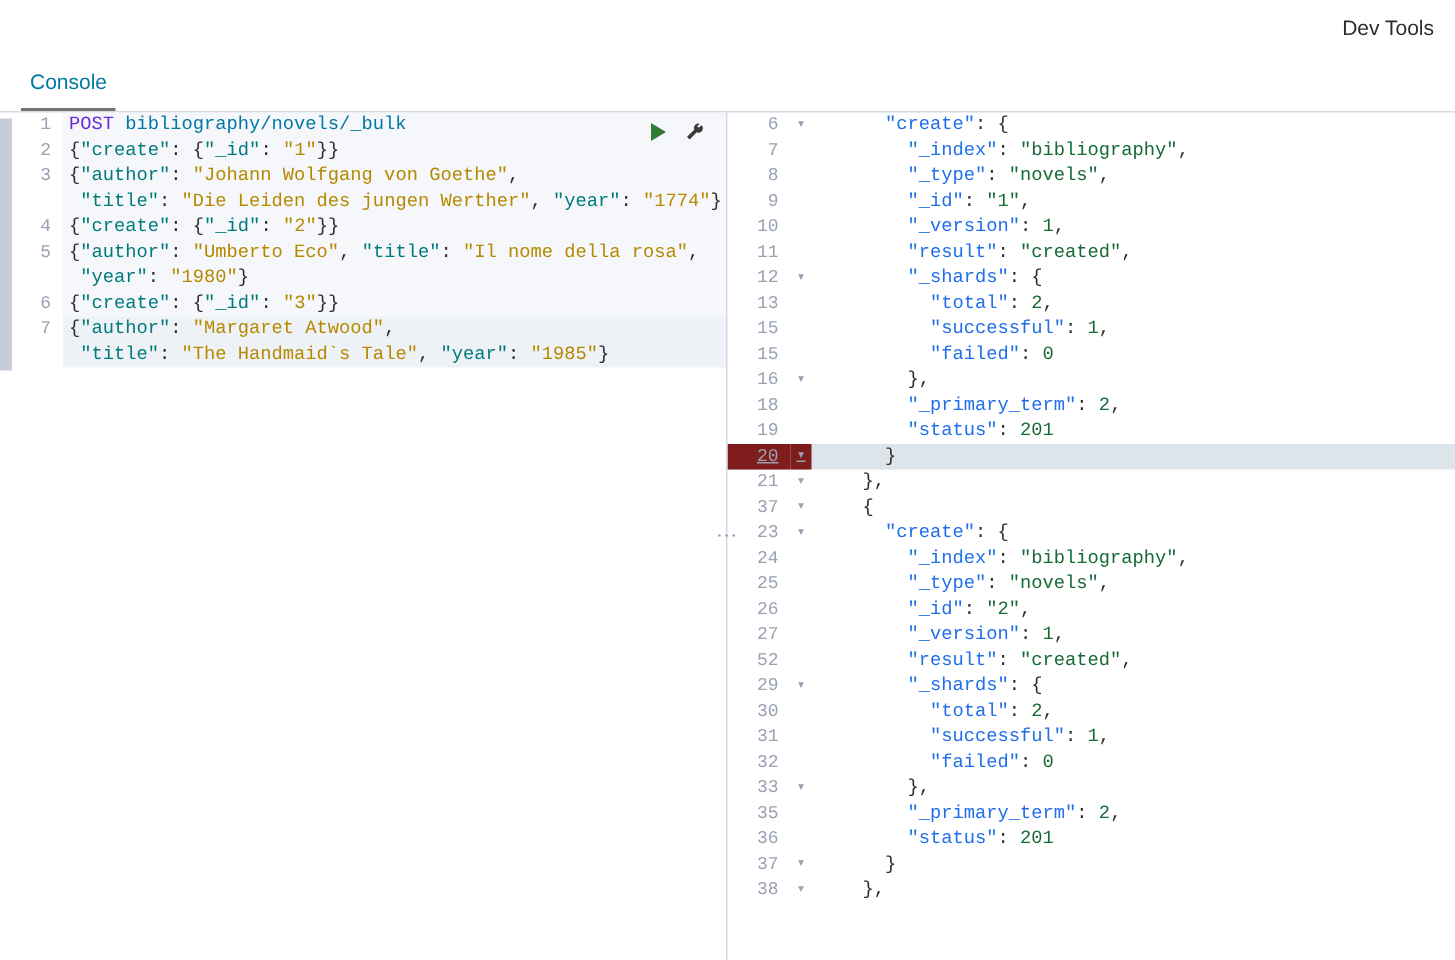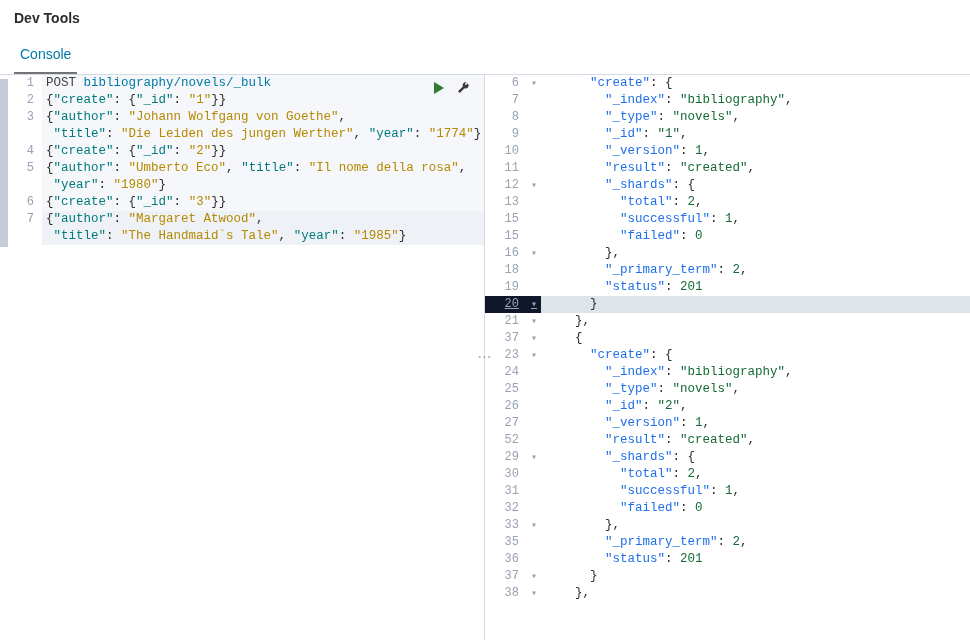--- a/index.html
+++ b/index.html
@@ -10,23 +10,24 @@
     background: #fff;
     width: 970px;
     height: 640px;
     overflow: hidden;
   }
   .header {
     padding: 10px 14px 0 14px;
   }
   .page-title {
     font-size: 14px;
-    font-weight: 700;
+    font-weight: 400;
     color: #2d2d2d;
     margin-bottom: 14px;
+    text-align: right;
   }
   .tabs {
     display: flex;
     gap: 12px;
   }
   .tab {
     padding: 6px 6px 10px 6px;
     font-size: 14px;
     color: #0079a5;
     border-bottom: 2px solid #737373;
@@ -90,24 +91,24 @@
     user-select: none;
   }
   .code {
     white-space: pre;
     padding-left: 4px;
     flex: 1;
     position: relative;
   }
   .hl-line .code { background: #eef2f6; }
   .hl-full { background: #dde4ea; }
-  .hl-full .gutter, .hl-full .fold-col { background: #0f172a; text-decoration: underline; }
+  .hl-full .gutter, .hl-full .fold-col { background: #7f1d1d; text-decoration: underline; }
 
   
-  .tk-method { color: #404040; }
+  .tk-method { color: #6d28d9; }
   .tk-endpoint { color: #0079a5; }
   .tk-brace { color: #2d2d2d; }
   .tk-key { color: #007a7c; }
   .tk-str { color: #b58900; }
   .tk-num { color: #007a7c; }
   .tk-punct { color: #2d2d2d; }
 
   .right .tk-key { color: #1f6feb; }
   .right .tk-str { color: #156a35; }
   .right .tk-num { color: #156a35; }

